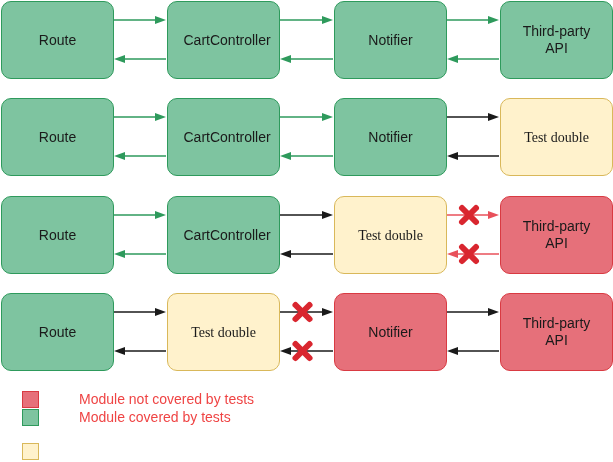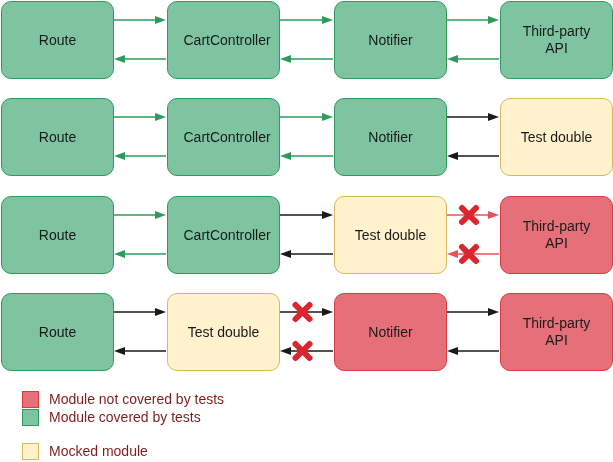--- a/index.html
+++ b/index.html
@@ -2,26 +2,26 @@
 <html><head>
 <meta charset="utf-8">
 <style>
   html, body { margin: 0; padding: 0; background: #ffffff; }
   body { width: 613px; height: 462px; position: relative; overflow: hidden;
          font-family: "Liberation Sans", sans-serif; }
   .box { position: absolute; width: 111px; height: 76px; border-radius: 10px;
          display: flex; align-items: center; justify-content: center; text-align: center;
          font-size: 14px; color: #1a1a1a; line-height: 17px; box-sizing: content-box; }
   .covered { background: #7ec4a0; border: 1.5px solid #2e9a5c; }
-  .mocked { background: #fff2cc; border: 1.5px solid #d9b85a; }
+  .mocked { background: #fff2cc; border: 1.5px solid #d9b85a; font-family: Liberation Serif, serif; }
   .uncovered { background: #e6707a; border: 1.5px solid #d93a42; }
   svg.arrows { position: absolute; left: 0; top: 0; }
   .legend-item { position: absolute; left: 22px; height: 20px; display: flex; align-items: center; }
   .swatch { width: 17px; height: 17px; margin-right: 10px; box-sizing: border-box; }
-  .legend-label { font-size: 14px; color: #7f1d1d; }
+  .legend-label { font-size: 14px; color: #ef4444; margin-left: 30px; }
 </style>
 </head>
 <body>
 
 <div id="diagram">
     <div class="box covered" style="left: 1px; top: 1px;">
       <span style="max-width: 80px;">Route</span>
     </div>
     <div class="box covered" style="left: 167px; top: 1px;">
       <span style="max-width: 80px;">CartController</span>
@@ -188,15 +188,14 @@
   <div class="legend-item" style="top:389px">
     <div class="swatch uncovered"></div>
     <span class="legend-label">Module not covered by tests</span>
   </div>
   <div class="legend-item" style="top:407px">
     <div class="swatch covered"></div>
     <span class="legend-label">Module covered by tests</span>
   </div>
   <div class="legend-item" style="top:441px">
     <div class="swatch mocked"></div>
-    <span class="legend-label">Mocked module</span>
   </div>
 </div>
 
 </body></html>

